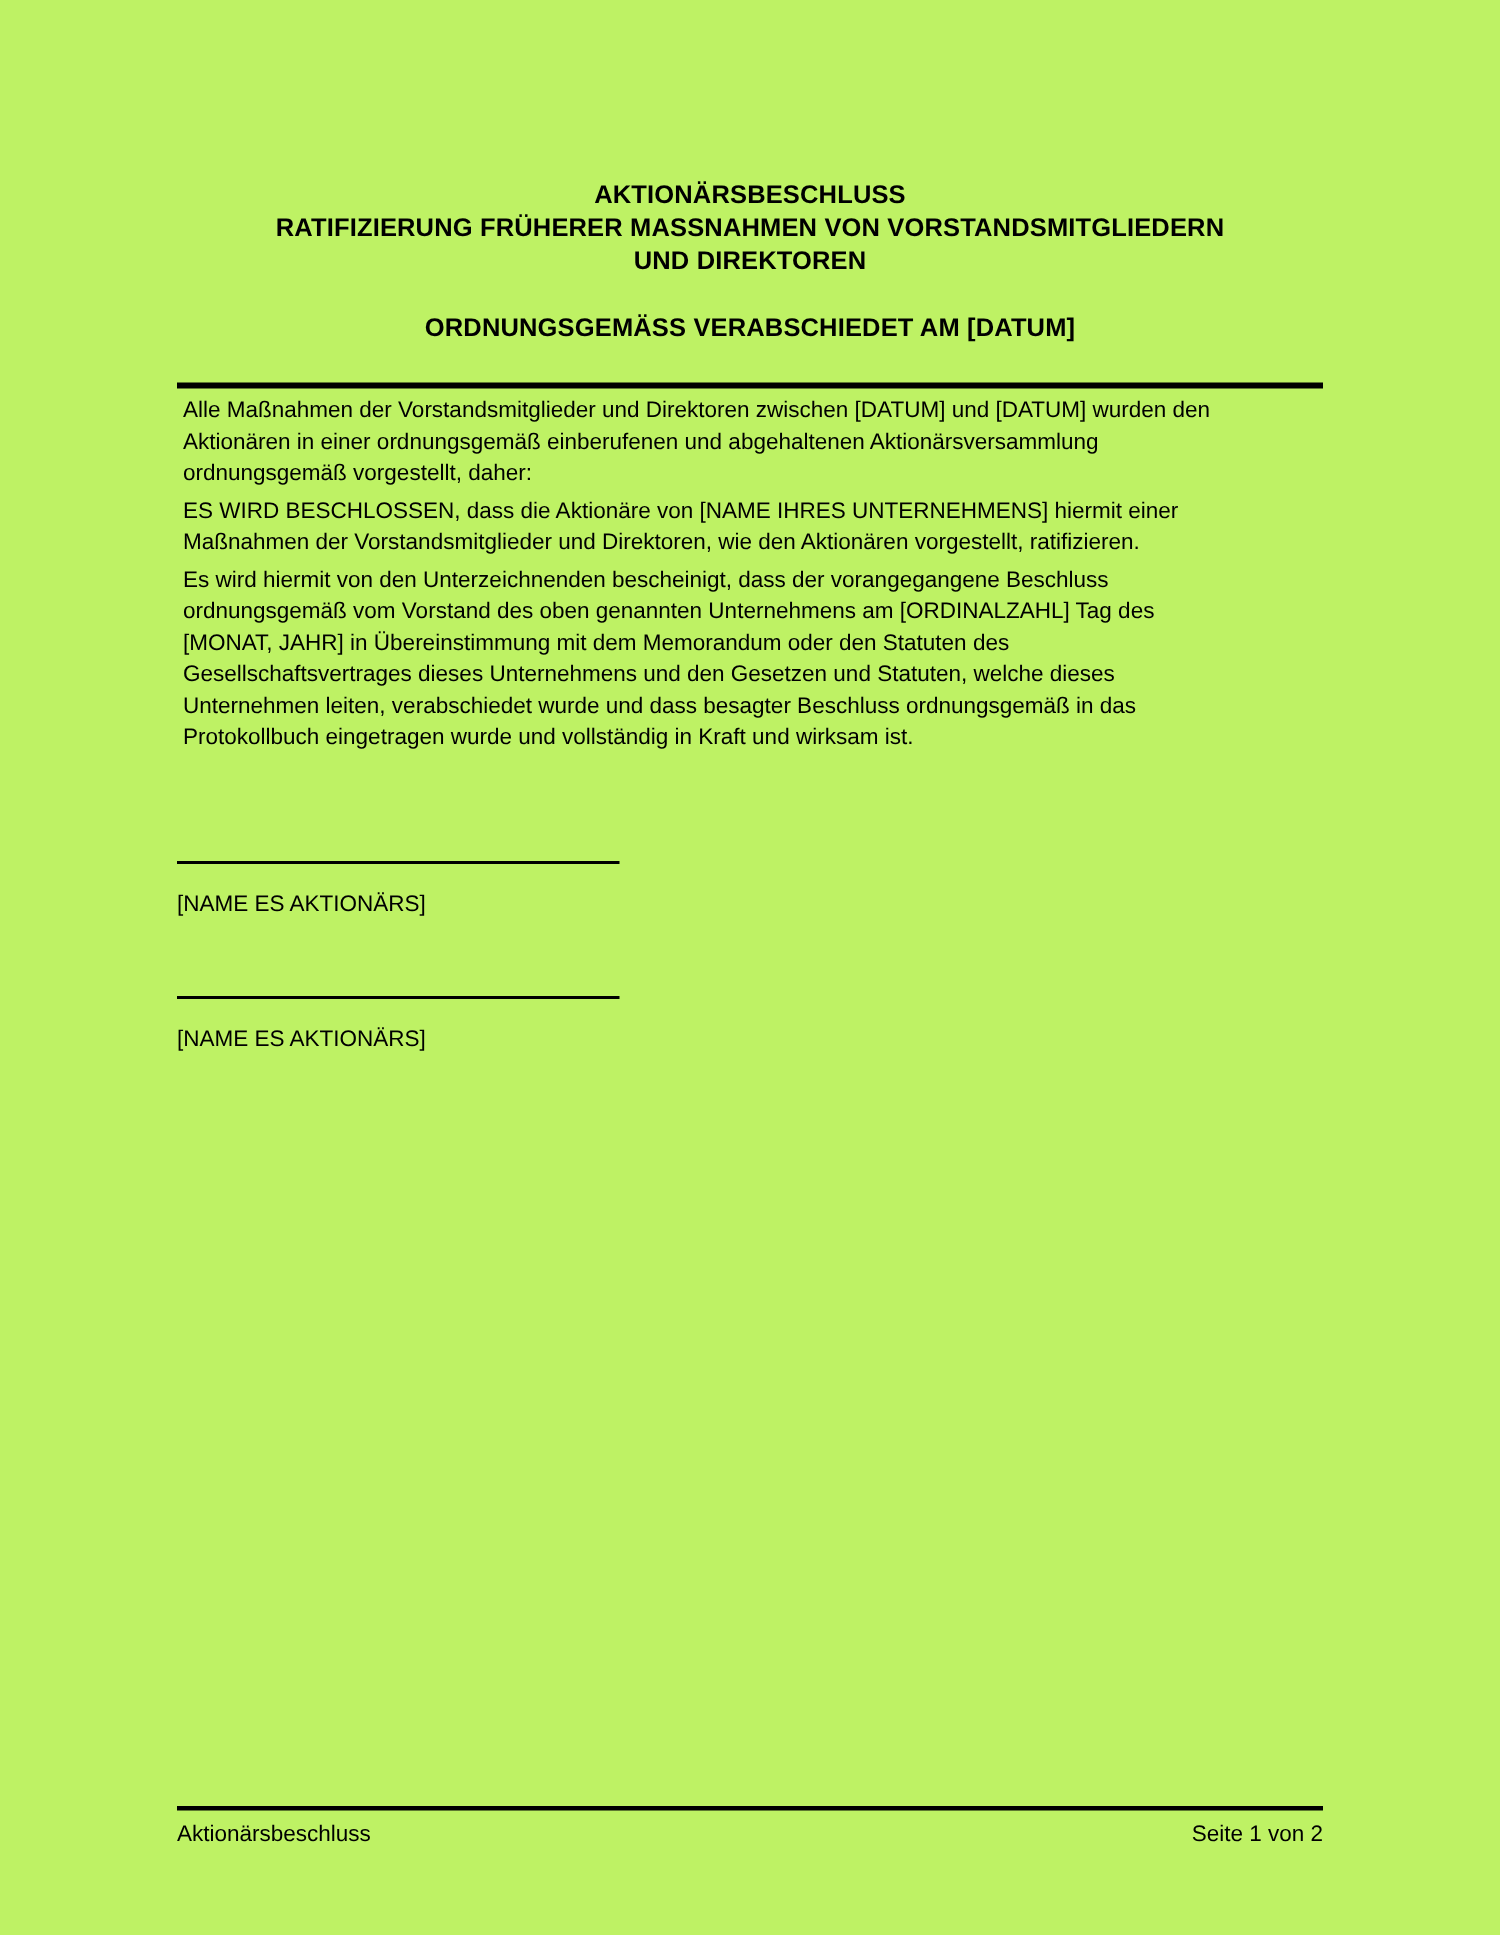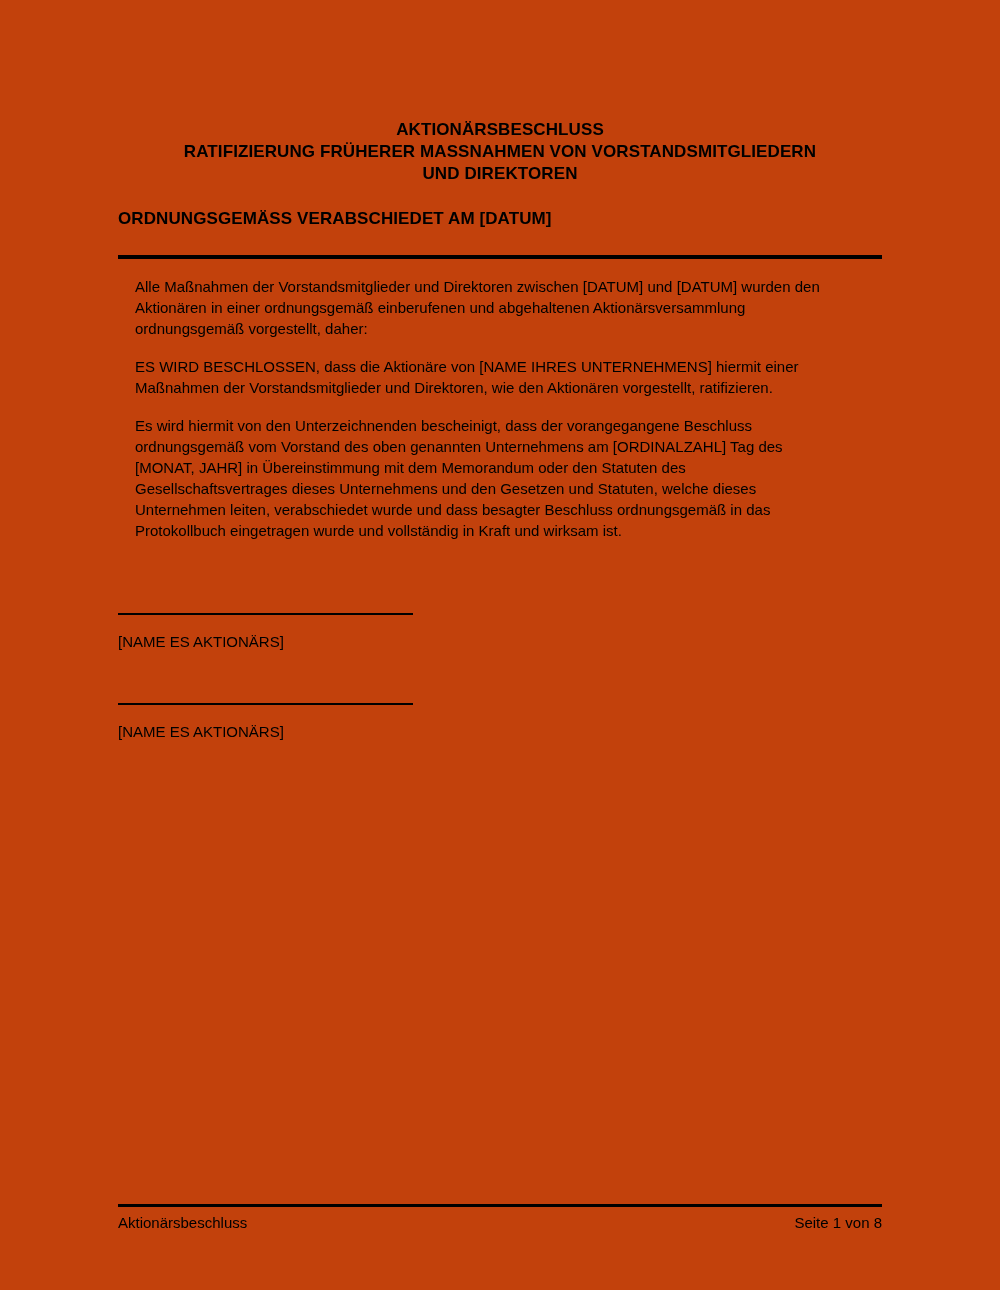--- a/index.html
+++ b/index.html
@@ -4,21 +4,21 @@
 <style>
   html, body {
     margin: 0;
     padding: 0;
     background: #ffffff;
   }
   .page {
     position: relative;
     width: 1000px;
     height: 1290px;
-    background: #c2410c;
+    background: #bef264;
     color: #000000;
     font-family: "Liberation Sans", "DejaVu Sans", sans-serif;
     overflow: hidden;
     box-sizing: border-box;
   }
   .content {
     position: absolute;
     left: 118px;
     right: 118px;
     top: 0;
@@ -27,36 +27,37 @@
     margin: 119px 0 0 0;
     text-align: center;
     font-size: 17px;
     line-height: 22px;
     font-weight: bold;
     white-space: pre-line;
     letter-spacing: 0.1px;
   }
   .doc-subtitle {
     margin: 23px 0 0 0;
+    text-align: center;
     font-size: 17px;
     line-height: 22px;
     font-weight: bold;
     letter-spacing: 0.1px;
   }
   .title-rule {
     margin: 25px 0 0 0;
     border: none;
     border-top: 4px solid #000000;
     height: 0;
   }
   .body-copy p {
     font-size: 15px;
     line-height: 21px;
     white-space: pre-line;
-    margin: 17px;
+    margin: 4px;
   }
   .para-1 { margin-top: 36px; }
   .para-2 { margin-top: 15px; }
   .para-3 { margin-top: 15px; }
   .signature-block { position: relative; }
   .sig-1 { margin-top: 72px; }
   .sig-2 { margin-top: 51px; }
   .signature-line {
     width: 295px;
     height: 0;
@@ -127,16 +128,16 @@
       <div class="signature-line"></div>
       <div class="signature-label">[NAME ES AKTIONÄRS]</div>
     </div>
 
   </div>
 
   <div class="doc-footer">
     <hr class="footer-rule">
     <div class="footer-row">
       <span>Aktionärsbeschluss</span>
-      <span>Seite 1 von 8</span>
+      <span>Seite 1 von 2</span>
     </div>
   </div>
 </div>
 
 </body></html>

